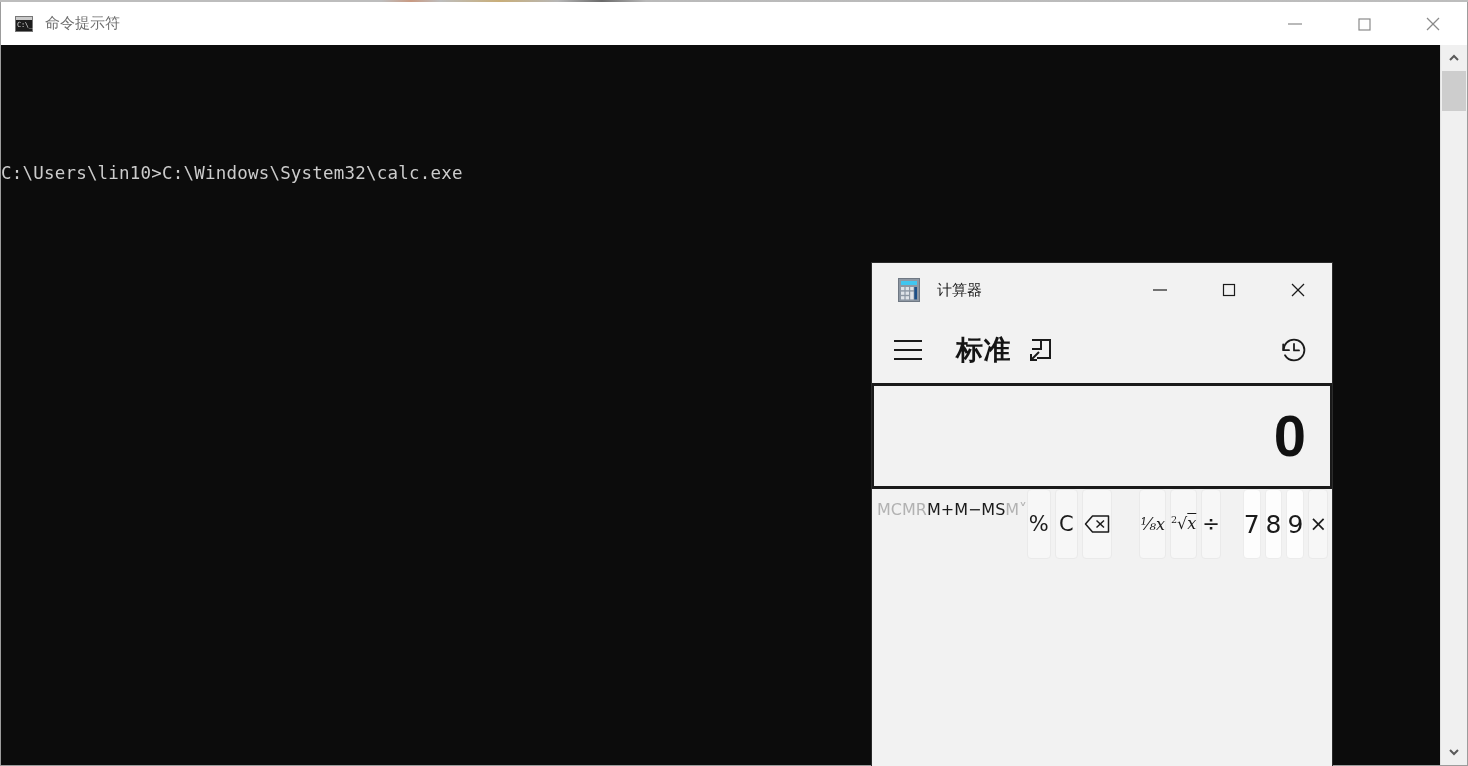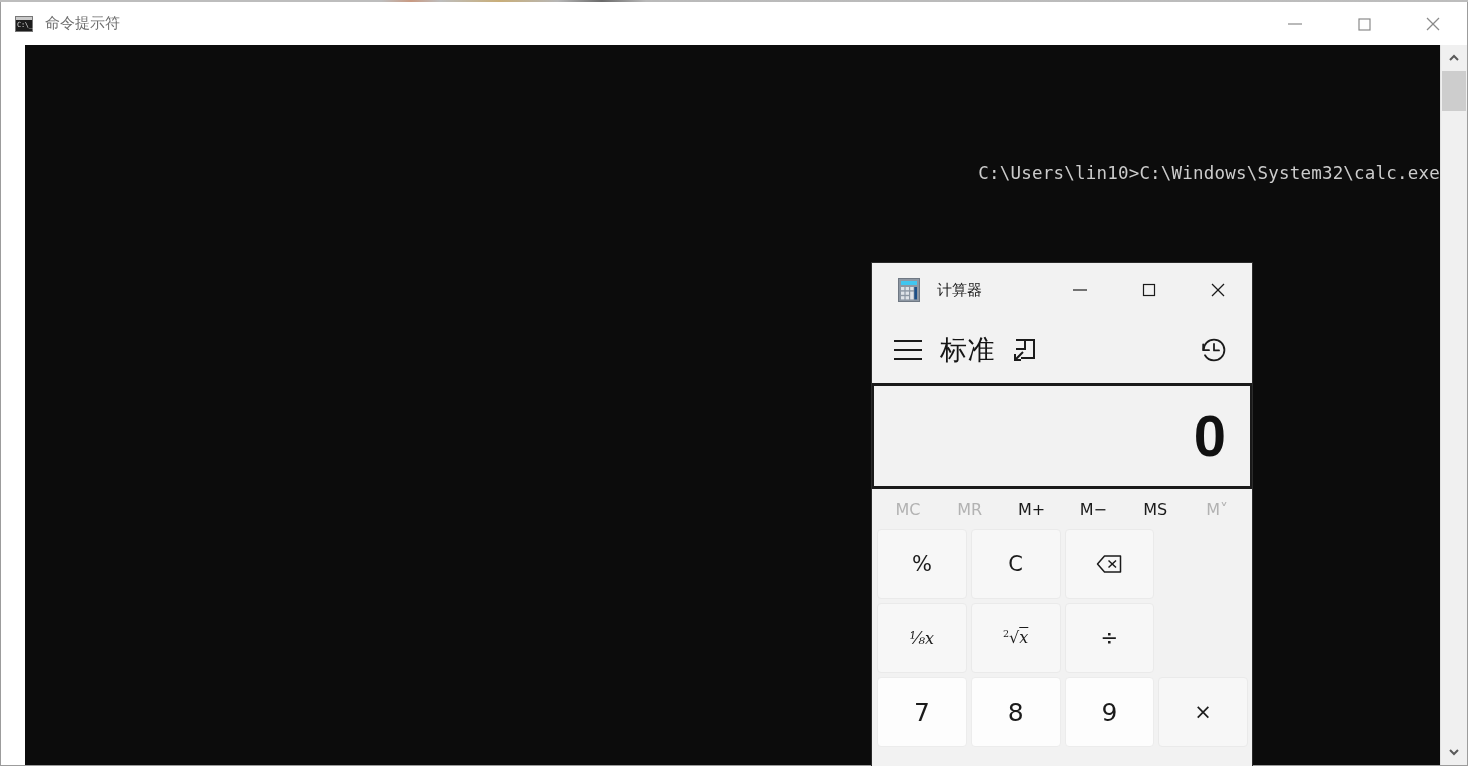--- a/index.html
+++ b/index.html
@@ -34,21 +34,20 @@
     position: absolute;
     left: 0; top: 2px;
     width: 1468px;
     height: 764px;
     background: #ffffff;
     border: 1px solid #9c9c9c;
     border-top: none;
     box-sizing: border-box;
     display: flex;
     flex-direction: column;
-    text-align: right;
   }
 
   #cmd-titlebar {
     height: 43px;
     min-height: 43px;
     background: #ffffff;
     display: flex;
     align-items: center;
     position: relative;
   }
@@ -102,21 +101,20 @@
     color: #8a8a8a;
   }
   .cmd-winbtn svg { display: block; }
 
   #cmd-body {
     flex: 1;
     background: #0c0c0c;
     position: relative;
     display: flex;
     overflow: hidden;
-    margin-left: 24px;
   }
 
   #cmd-text {
     flex: 1;
     padding: 8px 0 0 0;
     color: #ccc;
     font-family: "DejaVu Sans Mono", "Liberation Mono", monospace;
     font-size: 17.5px;
     line-height: 48px;
     white-space: pre;
@@ -155,21 +153,21 @@
     width: 24px;
     height: 40px;
     background: #cdcdcd;
   }
 
   
   #calc-window {
     position: absolute;
     left: 871px;
     top: 262px;
-    width: 382px;
+    width: 462px;
     height: 504px;
     background: #a21caf;
     border: 1px solid #2b2b2b;
     border-bottom: none;
     box-sizing: border-box;
     overflow: hidden;
     display: flex;
     flex-direction: column;
     font-family: "DejaVu Sans", "Liberation Sans", sans-serif;
   }
@@ -226,23 +224,23 @@
     gap: 7px;
     flex: none;
   }
   #hamburger-btn i {
     display: block;
     height: 2px;
     background: #1b1b1b;
     width: 28px;
   }
   #mode-title {
-    margin-left: 16px;
+    margin-left: 32px;
     font-size: 27px;
-    font-weight: normal;
+    font-weight: bold;
     color: #141414;
     white-space: nowrap;
     letter-spacing: 0.5px;
   }
   #keep-on-top-btn {
     margin-left: 16px;
     width: 28px; height: 28px;
     flex: none;
   }
   #history-btn {
@@ -275,21 +273,21 @@
     white-space: nowrap;
     font-family: "Liberation Sans", "DejaVu Sans", sans-serif;
   }
 
   #calc-keypad {
     flex: 1;
     background: #f2f2f2;
     padding: 0 4px 0 5px;
     box-sizing: border-box;
     display: flex;
-    flex-direction: column;
+    flex-direction: row;
   }
 
   #memory-row {
     height: 40px;
     min-height: 40px;
     display: grid;
     grid-template-columns: repeat(6, 1fr);
     align-items: center;
   }
   .mem-btn {

